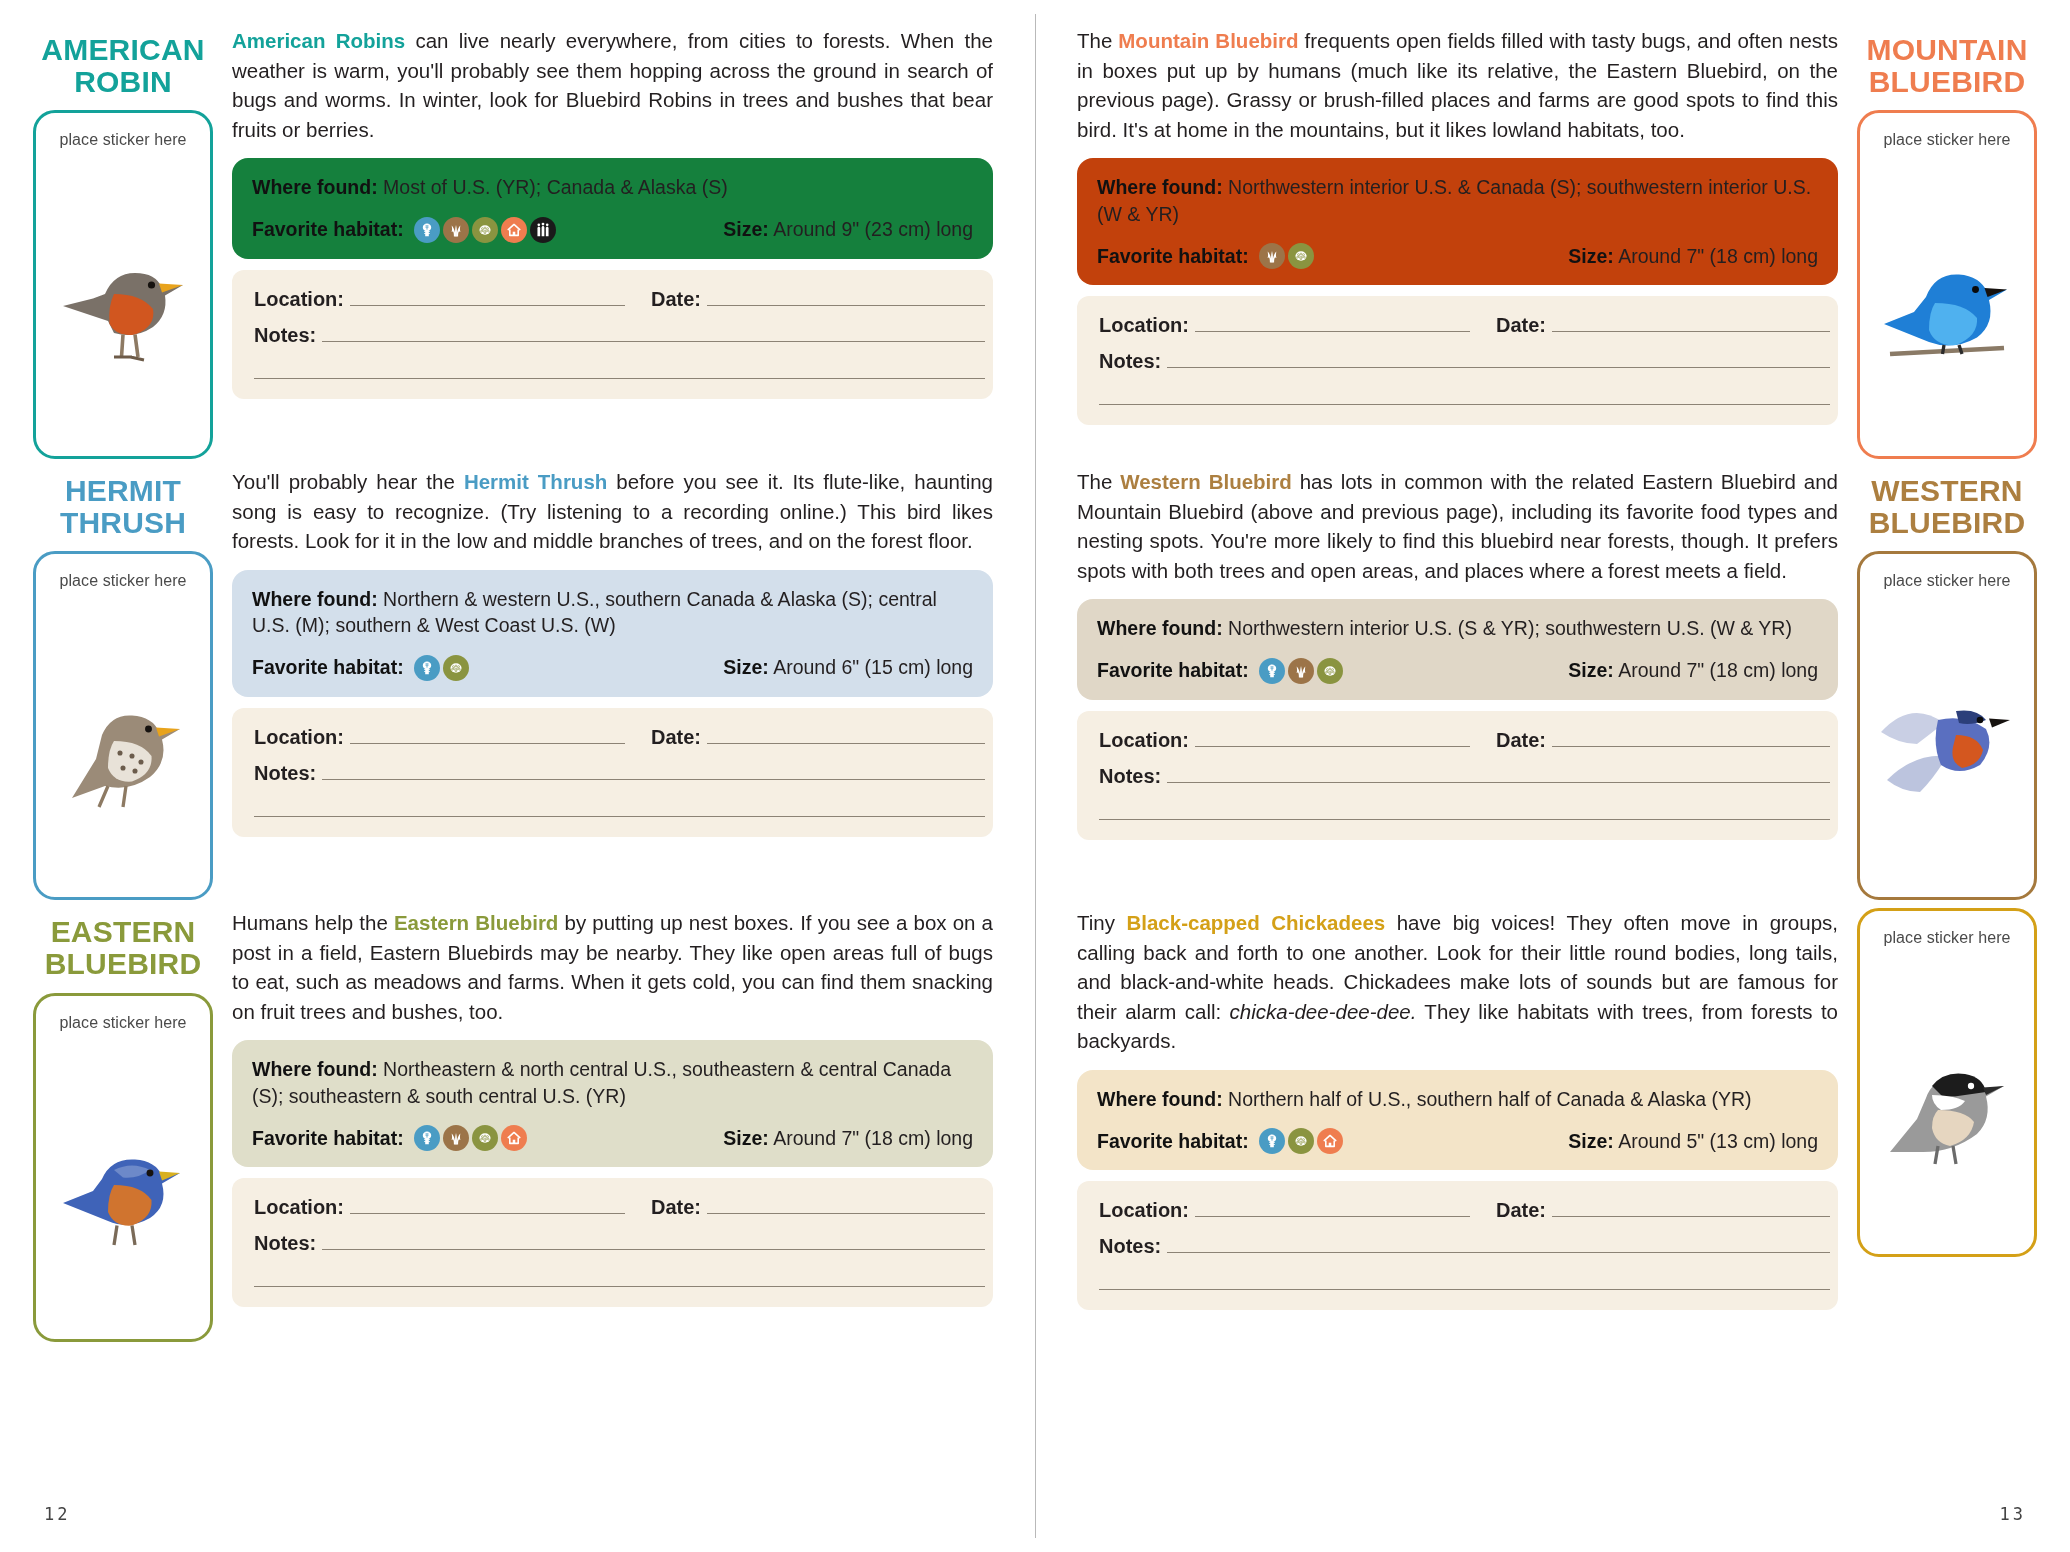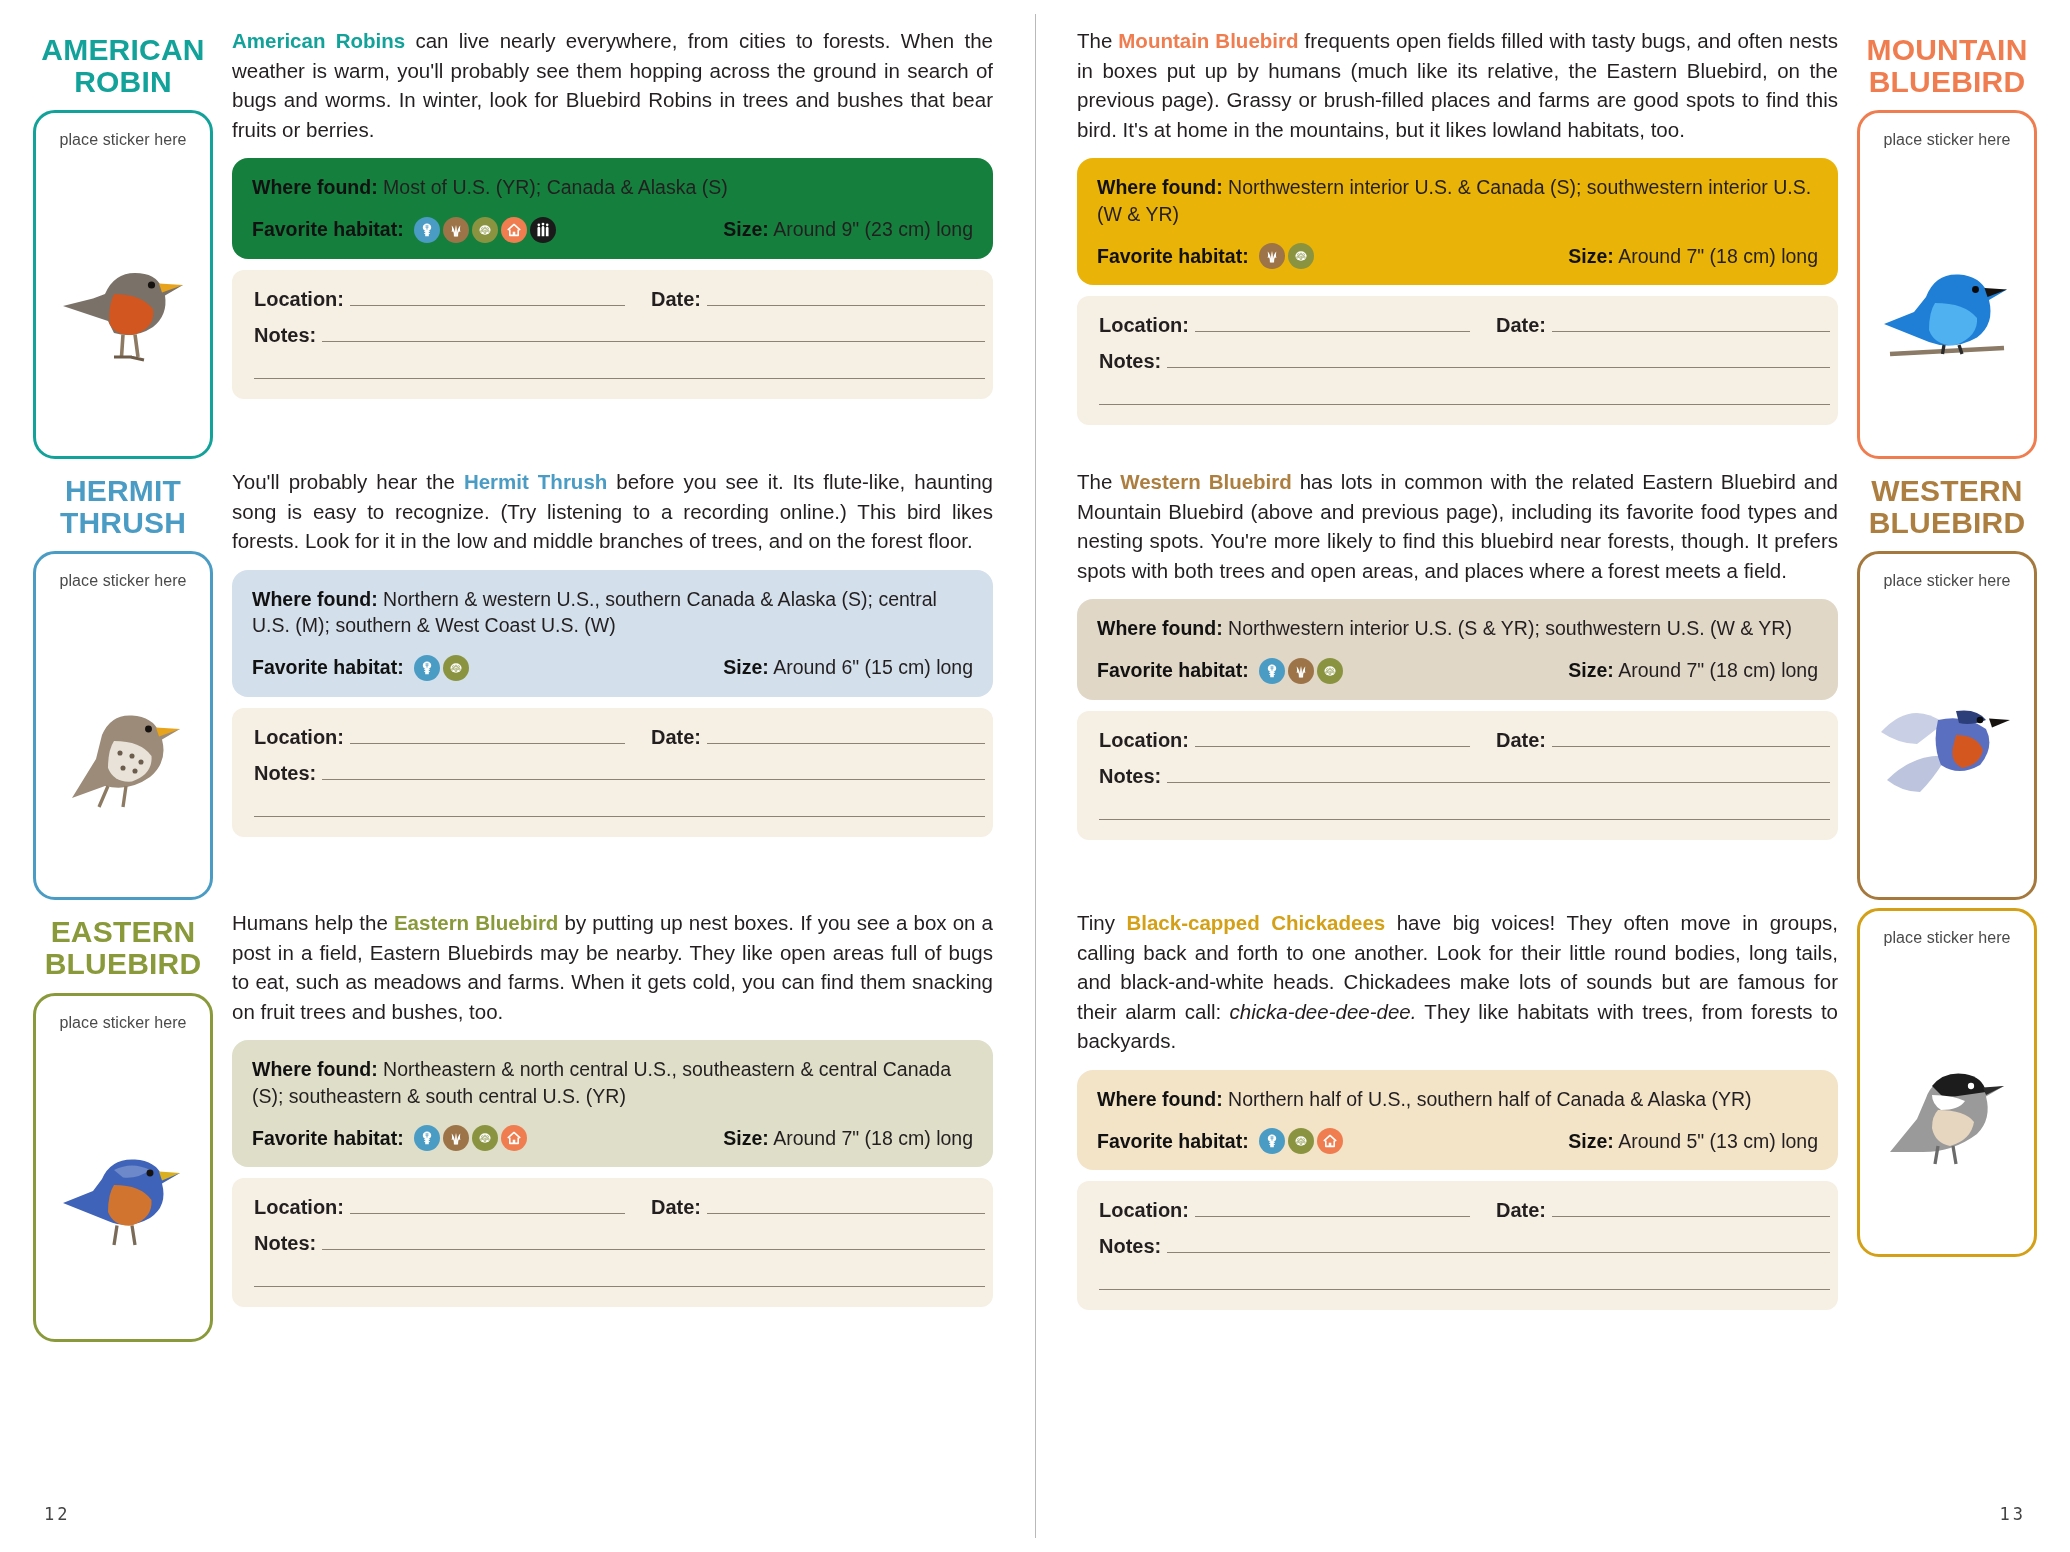--- a/index.html
+++ b/index.html
@@ -477,21 +477,21 @@
                   <circle cx="69" cy="41" r="2.3" fill="#0a0a0a"></circle>
                   <path d="M12 84 L88 80" stroke="#8a7a66" stroke-width="3" fill="none"></path>
                   <path d="M48 78 L47 84 M58 78 L60 84" stroke="#2b2b2b" stroke-width="2.2" fill="none"></path>
                 </g>
               </svg>
             </div>
           </div>
         </div>
         <div class="body-col">
           <p class="blurb"><span>The </span><span class="bird-name" style="color: rgb(239, 125, 79);">Mountain Bluebird</span><span> frequents open fields filled with tasty bugs, and often nests in boxes put up by humans (much like its relative, the Eastern Bluebird, on the previous page). Grassy or brush-filled places and farms are good spots to find this bird. It's at home in the mountains, but it likes lowland habitats, too.</span></p>
-          <div class="info-box" style="background: #eab308;">
+          <div class="info-box" style="background: #c2410c;">
             <div class="info-line"><b>Where found:</b> <span>Northwestern interior U.S. &amp; Canada (S); southwestern interior U.S. (W &amp; YR)</span></div>
             <div class="info-row">
               <span class="hab-label">Favorite habitat:</span>
               <span class="hab-icons">
                 <span class="hab" style="background: rgb(156, 116, 72);">
                   <svg viewBox="0 0 24 24">
                     <g fill="#fff">
                       <path d="M11.3 20.5c-.3-4.1-.9-7.3-2.2-10.1-.9-1.9-1.9-3.3-2.9-4.3.3 1.6.5 3 .5 4.5 0 1.5-.2 2.9-.6 4.2.9-1 1.6-1.1 2.2-.4.7.8.9 3 .9 6.1z"></path>
                       <path d="M12.7 20.5c.3-4.1.9-7.3 2.2-10.1.9-1.9 1.9-3.3 2.9-4.3-.3 1.6-.5 3-.5 4.5 0 1.5.2 2.9.6 4.2-.9-1-1.6-1.1-2.2-.4-.7.8-.9 3-.9 6.1z"></path>
                       <path d="M10.8 20.5h2.4c.1-4.4.1-7.8-.3-10.7-.3-2-.6-3.5-.9-4.6-.3 1.1-.6 2.6-.9 4.6-.4 2.9-.4 6.3-.3 10.7z"></path>

